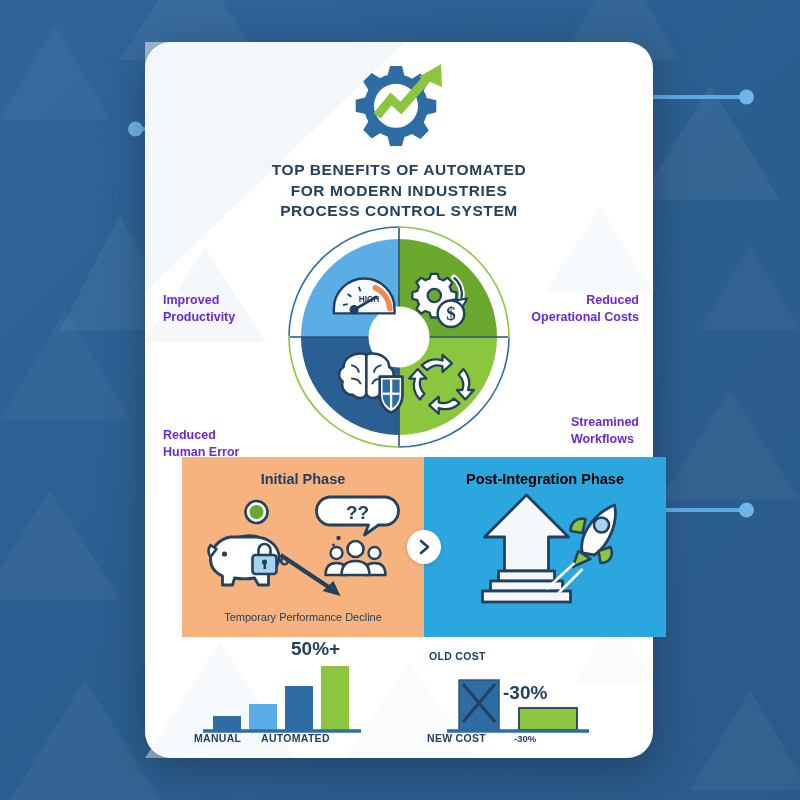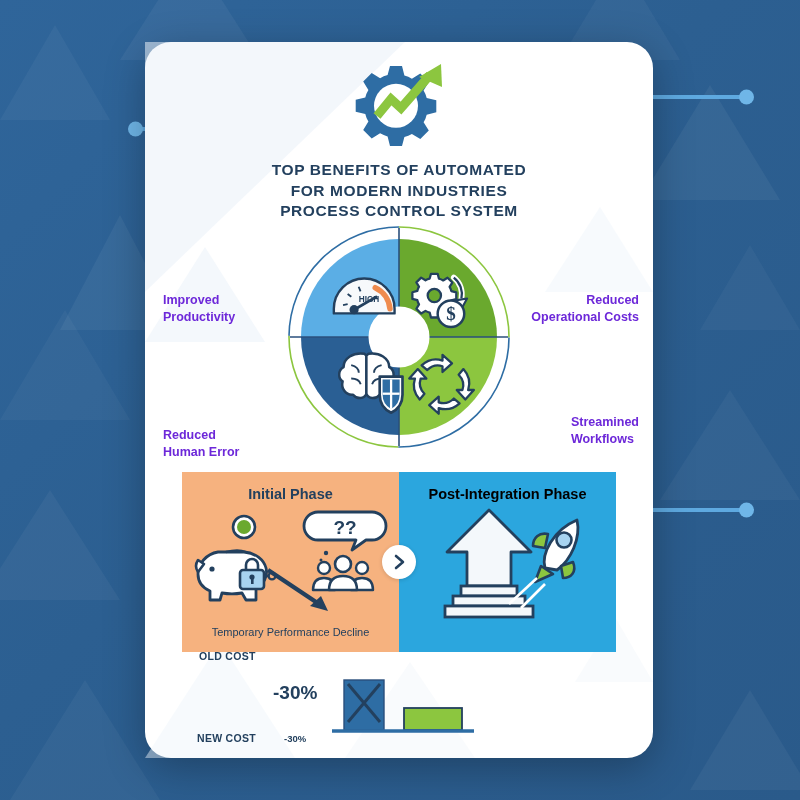--- a/index.html
+++ b/index.html
@@ -37,21 +37,21 @@
   .donut-wrap{position:absolute;left:0;right:0;top:180px;height:265px;}
   .donut{position:absolute;left:50%;top:0;transform:translateX(-50%);}
   .qlabel{position:absolute;color:#6d28d9;font-size:12.5px;font-weight:bold;
      line-height:1.35;}
   .qlabel.tl{left:18px;top:70px;text-align:left;}
   .qlabel.bl{left:18px;top:205px;text-align:left;}
   .qlabel.tr{right:14px;top:70px;text-align:right;}
   .qlabel.br{right:14px;top:192px;}
 
   
-  .phases{position:absolute;left:37px;top:430px;width:434px;height:180px;display:flex;}
+  .phases{position:absolute;left:37px;top:415px;width:484px;height:180px;display:flex;}
   .phase{position:relative;flex:1;}
   .phase.initial{background:#f6b27f;}
   .phase.post{background:#2ba6de;}
   .phase h3{margin:0;position:absolute;left:0;right:0;top:14px;text-align:center;
      font-size:14.5px;font-weight:bold;}
   .phase.initial h3{color:#23405e;}
   .phase.post h3{color:#000000;}
   .phase .cap{position:absolute;left:0;right:0;bottom:14px;text-align:center;
      font-size:11px;font-weight:600;}
   .phase.initial .cap{color:#23405e;font-weight:500;}
@@ -282,20 +282,32 @@
 
     <div class="chev">
       <svg width="13" height="16" viewBox="0 0 13 16">
         <polyline points="3,2 10,8 3,14" fill="none" stroke="#23405e" stroke-width="2.6" stroke-linecap="round" stroke-linejoin="round"></polyline>
       </svg>
     </div>
   </div>
 
   <div class="stats">
 
+    <div class="stat">
+      <svg width="190" height="96" viewBox="0 0 190 96">
+        <rect x="24" y="66" width="28" height="14" fill="#2e6da4"></rect>
+        <rect x="60" y="54" width="28" height="26" fill="#5baee5"></rect>
+        <rect x="96" y="36" width="28" height="44" fill="#2e6da4"></rect>
+        <rect x="132" y="16" width="28" height="64" fill="#8cc63f"></rect>
+        <line x1="14" y1="81" x2="172" y2="81" stroke="#2e6da4" stroke-width="3.4"></line>
+      </svg>
+      <div class="bigpct" style="left:122px;top:-12px;">50%+</div>
+      <div class="axlbl" style="left:25px;top:82px;">MANUAL</div>
+      <div class="axlbl" style="left:92px;top:82px;">AUTOMATED</div>
+    </div>
 
     <div class="stat">
       <svg width="190" height="96" viewBox="0 0 190 96">
         <rect x="40" y="30" width="40" height="50" fill="#2e6da4" stroke="#2a4f7c" stroke-width="1.4"></rect>
         <g>
           <line x1="44" y1="34" x2="76" y2="72" stroke="#23405e" stroke-width="3"></line>
           <line x1="76" y1="34" x2="44" y2="72" stroke="#23405e" stroke-width="3"></line>
         </g>
         <rect x="100" y="58" width="58" height="22" fill="#8cc63f" stroke="#23405e" stroke-width="1.8"></rect>
         <line x1="28" y1="81" x2="170" y2="81" stroke="#2e6da4" stroke-width="3.4"></line>

